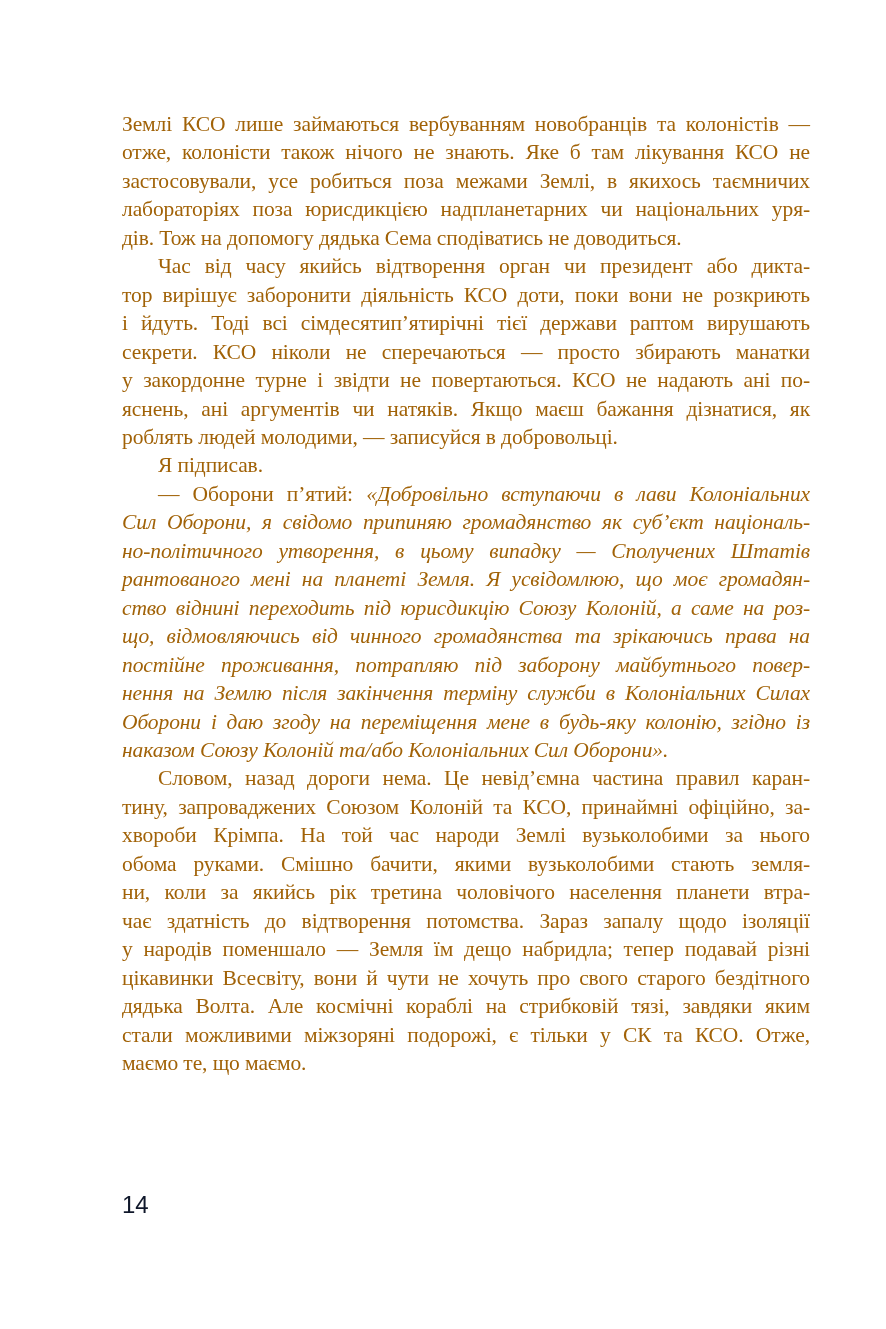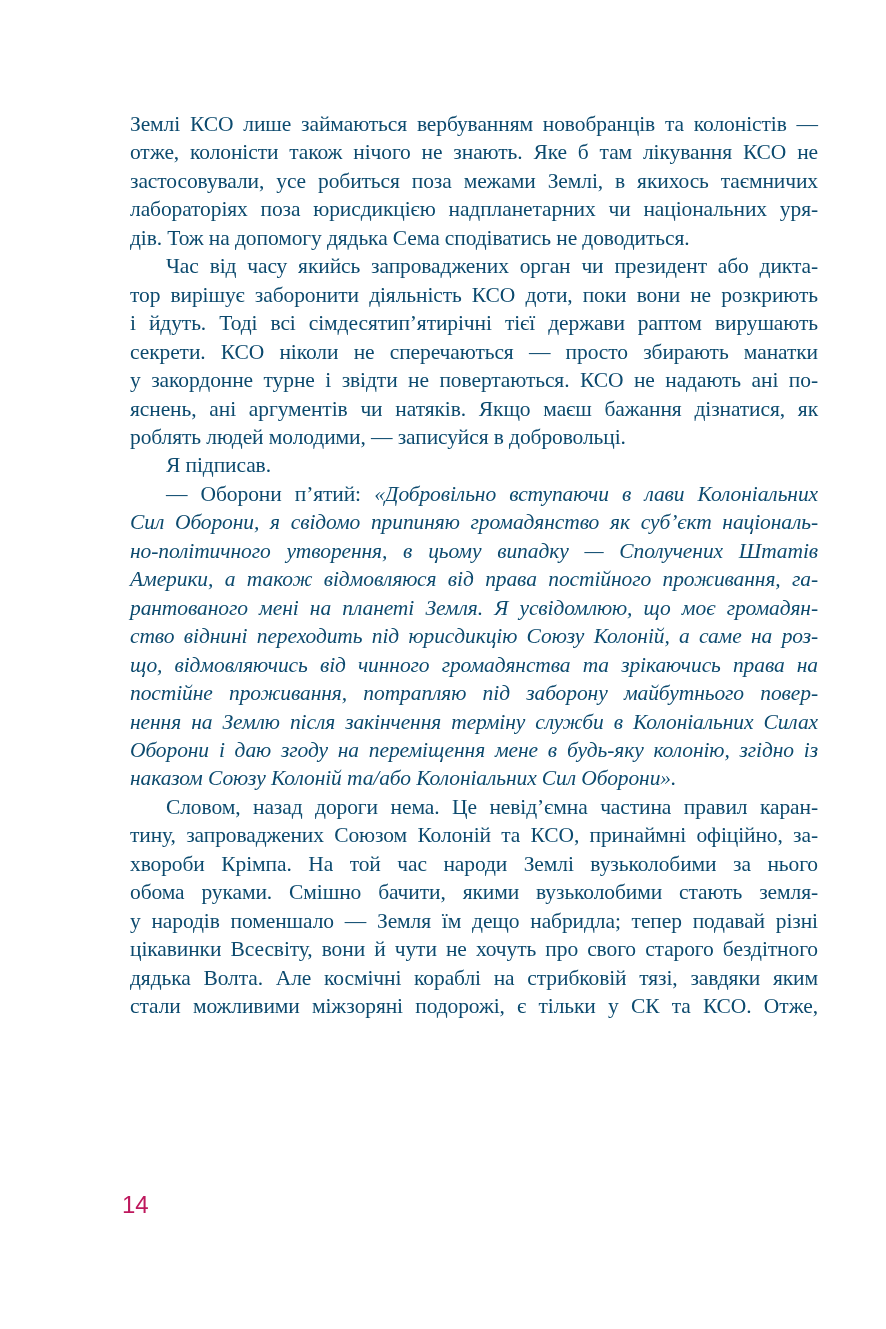--- a/index.html
+++ b/index.html
@@ -14,25 +14,24 @@
     height: 1329px;
     background: #ffffff;
     overflow: hidden;
     font-family: "Liberation Serif", serif;
   }
   .text-block {
     position: absolute;
     left: 122px;
     top: 110px;
     width: 688px;
-    color: #0c4a6e;
+    color: #a16207;
     font-size: 21.5px;
     line-height: 28.45px;
     letter-spacing: -0.1px;
-    margin-left: 8px;
   }
   .line {
     text-align: justify;
     text-align-last: justify;
     white-space: normal;
   }
   .line.last {
     text-align-last: left;
   }
   .line.indent {
@@ -41,55 +40,57 @@
   .it {
     font-style: italic;
   }
   .page-number {
     position: absolute;
     left: 122px;
     top: 1191px;
     font-family: "Liberation Sans", sans-serif;
     font-size: 24px;
     line-height: 28px;
-    color: #be185d;
+    color: #0f172a;
   }
 </style>
 </head>
 <body>
 
 <div class="book-page">
   <div class="text-block">
       <div class="line"><span>Землі КСО лише займаються вербуванням новобранців та колоністів —</span></div>
       <div class="line"><span>отже, колоністи також нічого не знають. Яке б там лікування КСО не</span></div>
       <div class="line"><span>застосовували, усе робиться поза межами Землі, в якихось таємничих</span></div>
       <div class="line"><span>лабораторіях поза юрисдикцією надпланетарних чи національних уря-</span></div>
       <div class="line last"><span>дів. Тож на допомогу дядька Сема сподіватись не доводиться.</span></div>
-      <div class="line indent"><span>Час від часу якийсь запроваджених орган чи президент або дикта-</span></div>
+      <div class="line indent"><span>Час від часу якийсь відтворення орган чи президент або дикта-</span></div>
       <div class="line"><span>тор вирішує заборонити діяльність КСО доти, поки вони не розкриють</span></div>
       <div class="line"><span>і йдуть. Тоді всі сімдесятип’ятирічні тієї держави раптом вирушають</span></div>
       <div class="line"><span>секрети. КСО ніколи не сперечаються — просто збирають манатки</span></div>
       <div class="line"><span>у закордонне турне і звідти не повертаються. КСО не надають ані по-</span></div>
       <div class="line"><span>яснень, ані аргументів чи натяків. Якщо маєш бажання дізнатися, як</span></div>
       <div class="line last"><span>роблять людей молодими, — записуйся в добровольці.</span></div>
       <div class="line last indent"><span>Я підписав.</span></div>
       <div class="line indent"><span>— Оборони п’ятий: </span><span class="it">«Добровільно вступаючи в лави Колоніальних</span></div>
       <div class="line"><span class="it">Сил Оборони, я свідомо припиняю громадянство як суб’єкт національ-</span></div>
       <div class="line"><span class="it">но-політичного утворення, в цьому випадку — Сполучених Штатів</span></div>
-      <div class="line"><span class="it">Америки, а також відмовляюся від права постійного проживання, га-</span></div>
       <div class="line"><span class="it">рантованого мені на планеті Земля. Я усвідомлюю, що моє громадян-</span></div>
       <div class="line"><span class="it">ство віднині переходить під юрисдикцію Союзу Колоній, а саме на роз-</span></div>
       <div class="line"><span class="it">що, відмовляючись від чинного громадянства та зрікаючись права на</span></div>
       <div class="line"><span class="it">постійне проживання, потрапляю під заборону майбутнього повер-</span></div>
       <div class="line"><span class="it">нення на Землю після закінчення терміну служби в Колоніальних Силах</span></div>
       <div class="line"><span class="it">Оборони і даю згоду на переміщення мене в будь-яку колонію, згідно із</span></div>
       <div class="line last"><span class="it">наказом Союзу Колоній та/або Колоніальних Сил Оборони».</span></div>
       <div class="line indent"><span>Словом, назад дороги нема. Це невід’ємна частина правил каран-</span></div>
       <div class="line"><span>тину, запроваджених Союзом Колоній та КСО, принаймні офіційно, за-</span></div>
       <div class="line"><span>хвороби Крімпа. На той час народи Землі вузьколобими за нього</span></div>
       <div class="line"><span>обома руками. Смішно бачити, якими вузьколобими стають земля-</span></div>
+      <div class="line"><span>ни, коли за якийсь рік третина чоловічого населення планети втра-</span></div>
+      <div class="line"><span>чає здатність до відтворення потомства. Зараз запалу щодо ізоляції</span></div>
       <div class="line"><span>у народів поменшало — Земля їм дещо набридла; тепер подавай різні</span></div>
       <div class="line"><span>цікавинки Всесвіту, вони й чути не хочуть про свого старого бездітного</span></div>
       <div class="line"><span>дядька Волта. Але космічні кораблі на стрибковій тязі, завдяки яким</span></div>
       <div class="line"><span>стали можливими міжзоряні подорожі, є тільки у СК та КСО. Отже,</span></div>
+      <div class="line last"><span>маємо те, що маємо.</span></div>
     </div>
   <div class="page-number">14</div>
 </div>
 
 </body></html>

